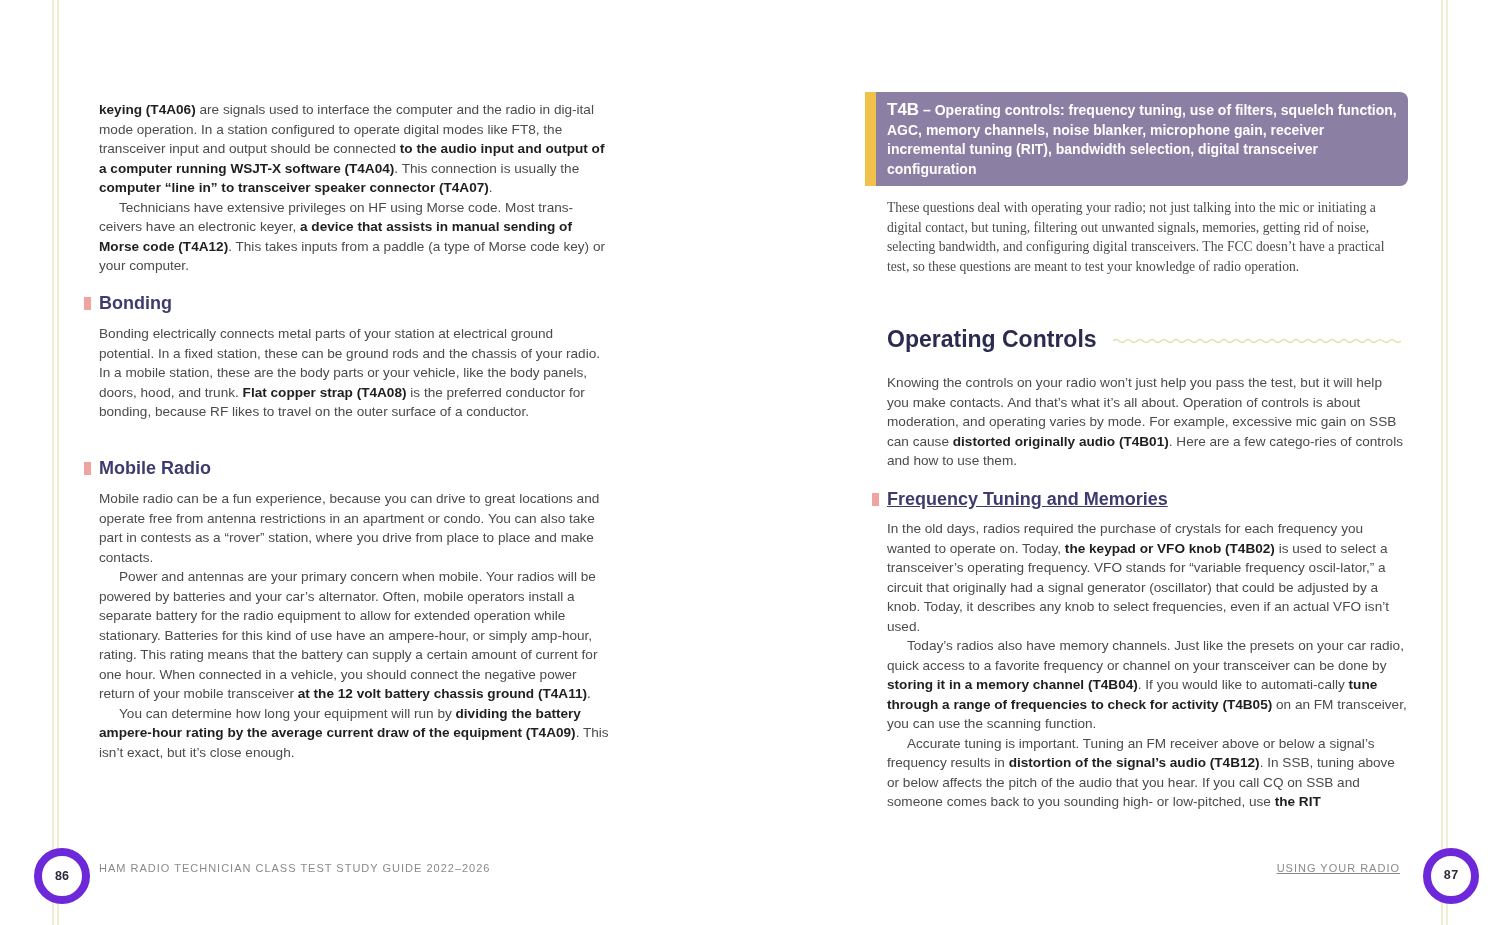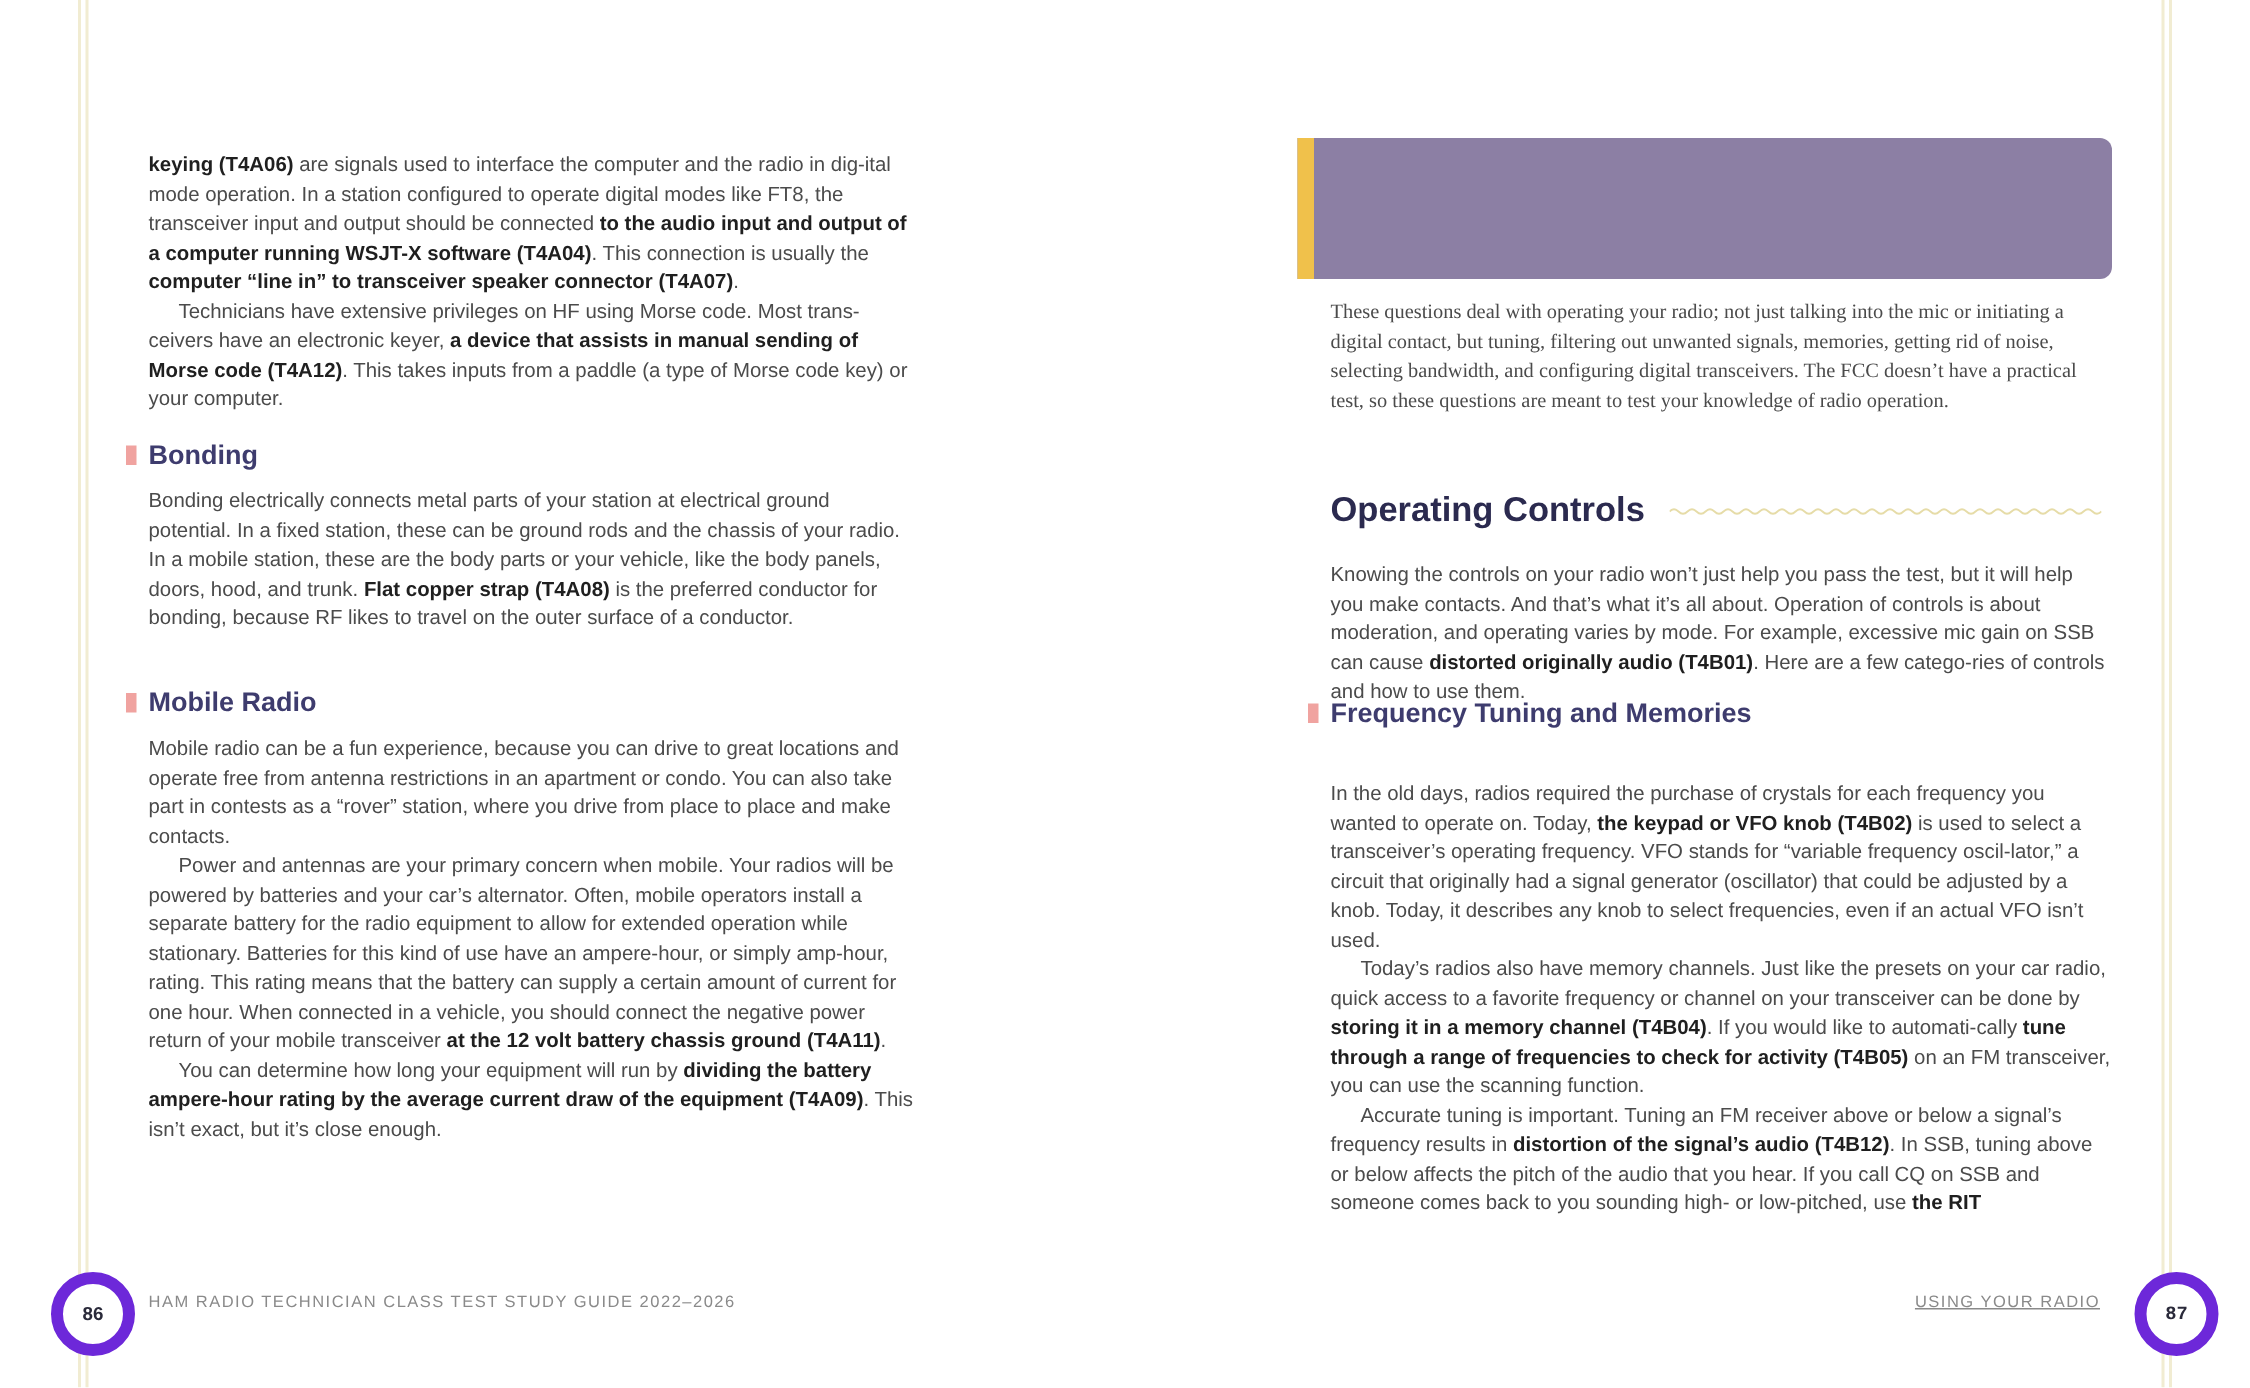--- a/index.html
+++ b/index.html
@@ -94,32 +94,33 @@
     <p class="body-text indent">Power and antennas are your primary concern when mobile. Your radios will be powered by batteries and your car’s alternator. Often, mobile operators install a separate battery for the radio equipment to allow for extended operation while stationary. Batteries for this kind of use have an ampere-hour, or simply amp-hour, rating. This rating means that the battery can supply a certain amount of current for one hour. When connected in a vehicle, you should connect the negative power return of your mobile transceiver <b>at the 12 volt battery chassis ground (T4A11)</b>.</p>
     <p class="body-text indent">You can determine how long your equipment will run by <b>dividing the battery ampere-hour rating by the average current draw of the equipment (T4A09)</b>. This isn’t exact, but it’s close enough.</p>
   </div>
 </div>
 
 <div class="folio left">86</div>
 <div class="running left">HAM RADIO TECHNICIAN CLASS TEST STUDY GUIDE 2022–2026</div>
 
 <div class="banner">
   <div class="stripe"></div>
+  <div class="txt"><span class="code">T4B</span><span> – Operating controls: frequency tuning, use of filters, squelch function, AGC, memory channels, noise blanker, microphone gain, receiver incremental tuning (RIT), bandwidth selection, digital transceiver configuration</span></div>
 </div>
 
 <div class="page right">
   <div style="position:absolute; top:198px; left:0; width:520px;font-family:Liberation Serif, serif;">
     <p class="body-text">These questions deal with operating your radio; not just talking into the mic or initiating a digital contact, but tuning, filtering out unwanted signals, memories, getting rid of noise, selecting bandwidth, and configuring digital transceivers. The FCC doesn’t have a practical test, so these questions are meant to test your knowledge of radio operation.</p>
   </div>
 
   <div style="position:absolute; top:373px; left:0; width:520px;">
     <p class="body-text">Knowing the controls on your radio won’t just help you pass the test, but it will help you make contacts. And that’s what it’s all about. Operation of controls is about moderation, and operating varies by mode. For example, excessive mic gain on SSB can cause <b>distorted originally audio (T4B01)</b>. Here are a few catego-ries of controls and how to use them.</p>
   </div>
 
-  <h3 class="h3" style="top:464px; left:0;">
+  <h3 class="h3" style="top:488px; left:0;text-decoration:underline;">
     <span class="marker"></span>
     <span>Frequency Tuning and Memories</span>
   </h3>
   <div style="position:absolute; top:519px; left:0; width:520px;">
     <p class="body-text">In the old days, radios required the purchase of crystals for each frequency you wanted to operate on. Today, <b>the keypad or VFO knob (T4B02)</b> is used to select a transceiver’s operating frequency. VFO stands for “variable frequency oscil-lator,” a circuit that originally had a signal generator (oscillator) that could be adjusted by a knob. Today, it describes any knob to select frequencies, even if an actual VFO isn’t used.</p>
     <p class="body-text indent">Today’s radios also have memory channels. Just like the presets on your car radio, quick access to a favorite frequency or channel on your transceiver can be done by <b>storing it in a memory channel (T4B04)</b>. If you would like to automati-cally <b>tune through a range of frequencies to check for activity (T4B05)</b> on an FM transceiver, you can use the scanning function.</p>
     <p class="body-text indent">Accurate tuning is important. Tuning an FM receiver above or below a signal’s frequency results in <b>distortion of the signal’s audio (T4B12)</b>. In SSB, tuning above or below affects the pitch of the audio that you hear. If you call CQ on SSB and someone comes back to you sounding high- or low-pitched, use <b>the RIT</b></p>
   </div>
 </div>
 

